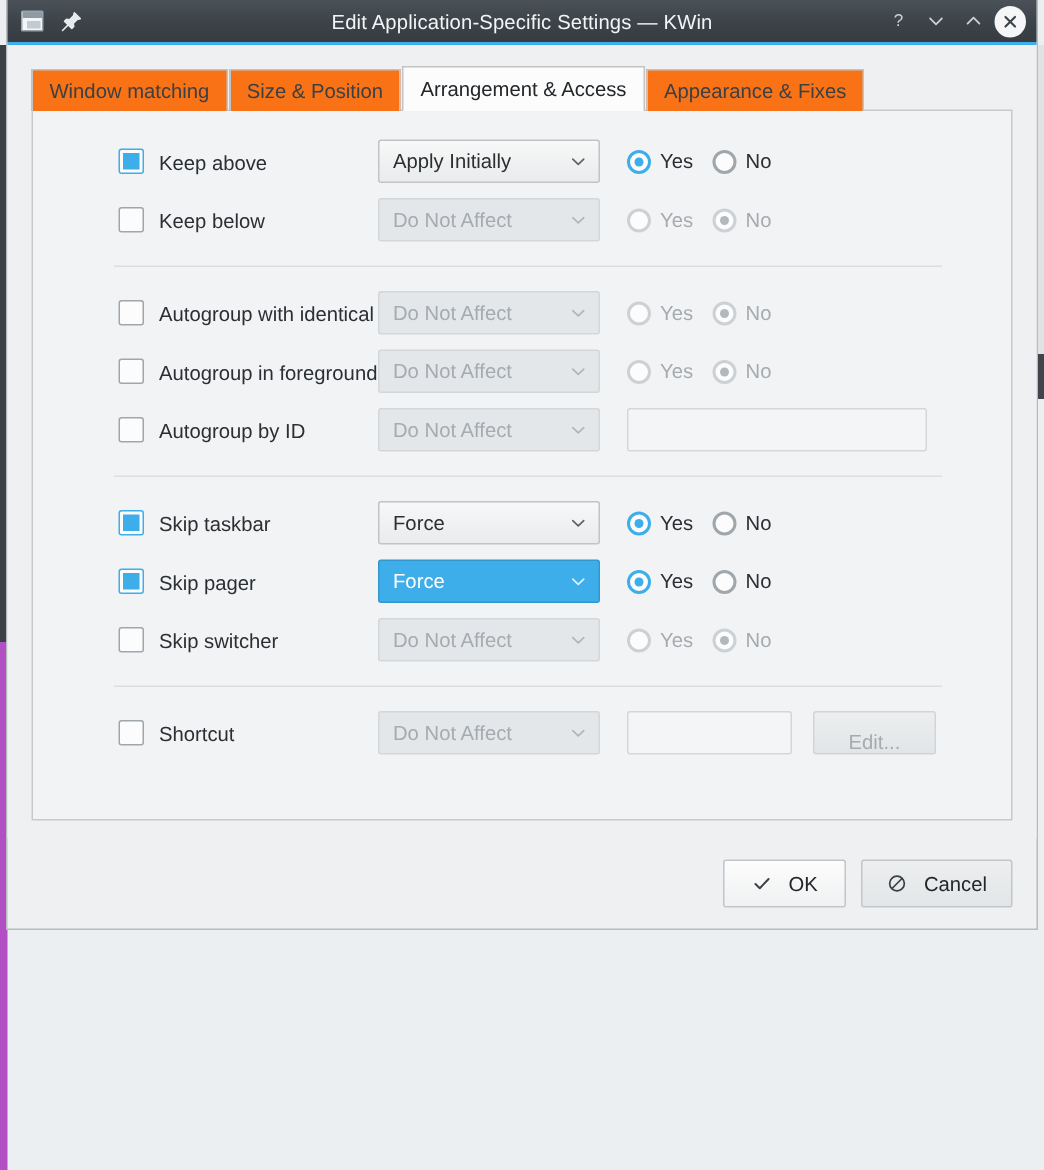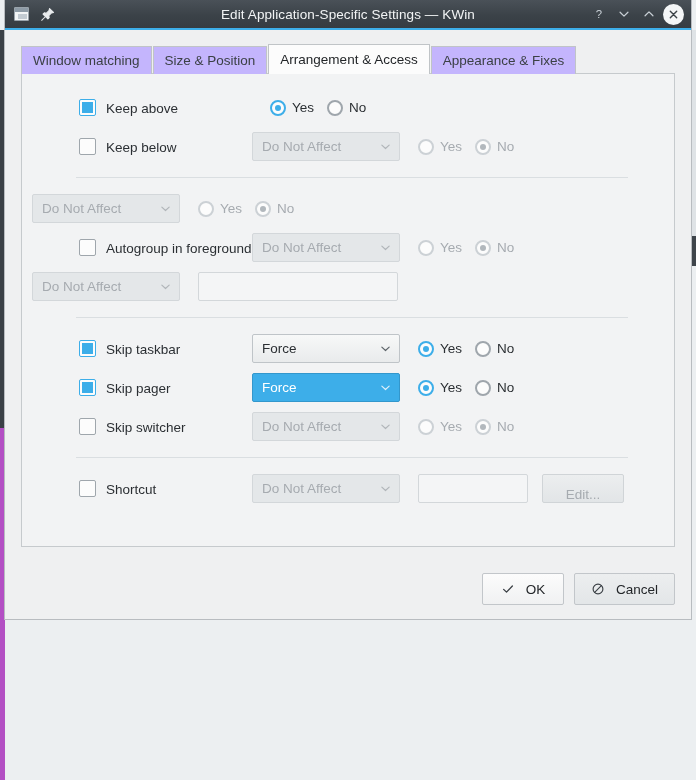--- a/index.html
+++ b/index.html
@@ -154,21 +154,21 @@
     position: relative;
     z-index: 2;
   }
   .tab {
     height: 28px;
     padding: 0 11px;
     display: flex;
     align-items: center;
     font-size: 13.5px;
     color: #3b4045;
-    background: #c4b5fd;
+    background: #f97316;
     border: 1px solid #c0c4c7;
     border-bottom: none;
     margin-right: 1px;
     white-space: nowrap;
   }
   .tab.active {
     background: #fcfcfc;
     border-color: #c0c4c7;
     color: #232629;
     height: 30px;
@@ -424,20 +424,28 @@
 
     <div id="content">
 
       <div class="group">
 
         <div class="row">
           <div class="cb-cell">
             <span class="checkbox checked"></span>
             <span class="row-label">Keep above</span>
           </div>
+          <div class="combo">
+            <span class="combo-text">Apply Initially</span>
+            <span class="chev">
+              <svg width="13" height="13" viewBox="0 0 16 16">
+                  <path d="M3.5 6.2 L8 10.5 L12.5 6.2" fill="none" stroke="currentColor" stroke-width="1.4" stroke-linecap="round" stroke-linejoin="round"></path>
+                </svg>
+            </span>
+          </div>
           <div class="radios">
             <span class="radio-opt">
               <span class="radio on"></span>
               <span>Yes</span>
             </span>
             <span class="radio-opt">
               <span class="radio"></span>
               <span>No</span>
             </span>
           </div>
@@ -467,20 +475,24 @@
             </span>
           </div>
         </div>
       </div>
 
       <div class="sep"></div>
 
       <div class="group">
 
         <div class="row">
+          <div class="cb-cell">
+            <span class="checkbox"></span>
+            <span class="row-label">Autogroup with identical</span>
+          </div>
           <div class="combo disabled">
             <span class="combo-text">Do Not Affect</span>
             <span class="chev">
               <svg width="13" height="13" viewBox="0 0 16 16">
                   <path d="M3.5 6.2 L8 10.5 L12.5 6.2" fill="none" stroke="currentColor" stroke-width="1.4" stroke-linecap="round" stroke-linejoin="round"></path>
                 </svg>
             </span>
           </div>
           <div class="radios">
             <span class="radio-opt dis">
@@ -513,20 +525,24 @@
               <span>Yes</span>
             </span>
             <span class="radio-opt dis">
               <span class="radio on"></span>
               <span>No</span>
             </span>
           </div>
         </div>
 
         <div class="row">
+          <div class="cb-cell">
+            <span class="checkbox"></span>
+            <span class="row-label">Autogroup by ID</span>
+          </div>
           <div class="combo disabled">
             <span class="combo-text">Do Not Affect</span>
             <span class="chev">
               <svg width="13" height="13" viewBox="0 0 16 16">
                   <path d="M3.5 6.2 L8 10.5 L12.5 6.2" fill="none" stroke="currentColor" stroke-width="1.4" stroke-linecap="round" stroke-linejoin="round"></path>
                 </svg>
             </span>
           </div>
           <div class="textfield"></div>
         </div>

